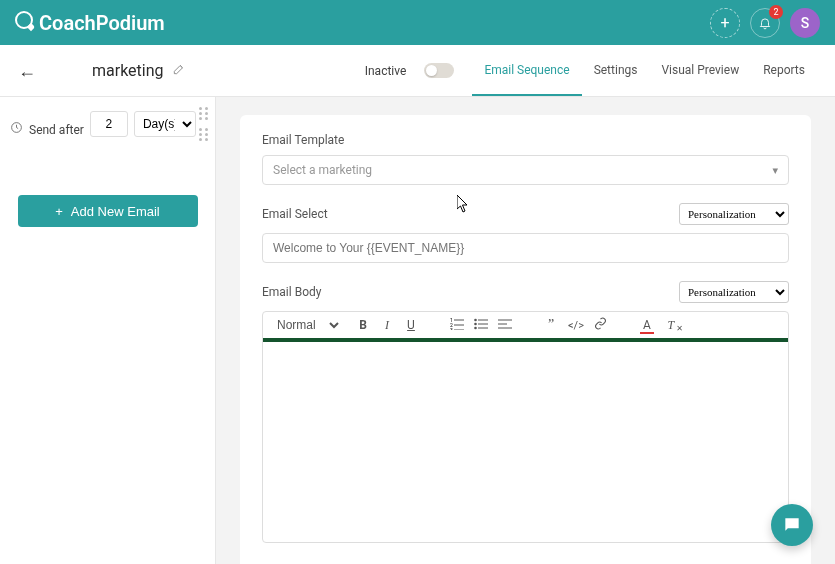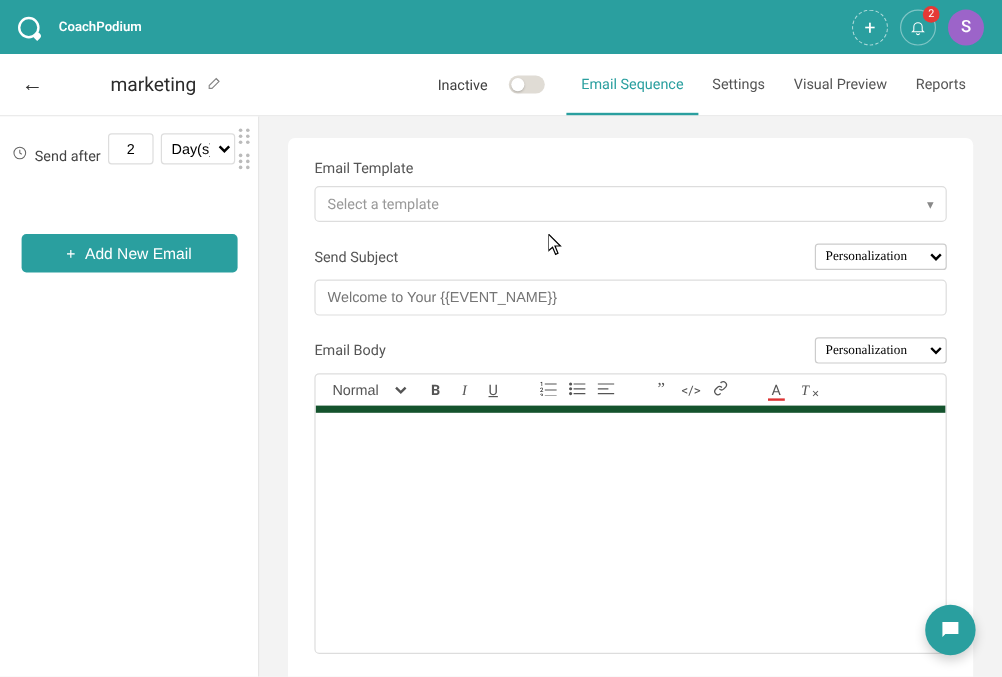--- a/index.html
+++ b/index.html
@@ -15,24 +15,24 @@
   .topbar {
     background: #2a9f9f;
     height: 45px;
     display: flex;
     align-items: center;
     padding: 0 15px;
     color: #fff;
   }
   .logo {
     display: flex;
-    align-items: center;
-    gap: 16px;
+    align-items: flex-start;
+    gap: 6px;
     font-weight: 600;
-    font-size: 11px;
+    font-size: 20px;
   }
   .logo-icon {
     width: 18px; height: 18px;
     border: 2.5px solid #fff;
     border-radius: 50%;
     position: relative;
   }
   .logo-icon::after {
     content: '';
     position: absolute;
@@ -275,21 +275,21 @@
   .editor-wrap {
     border: 1px solid #ddd;
     border-radius: 4px;
     overflow: hidden;
   }
   .editor-toolbar {
     display: flex;
     align-items: center;
     gap: 14px;
     padding: 5px 10px;
-    border-bottom: 6px solid #14532d;
+    border-bottom: 4px solid #14532d;
     font-size: 12px;
     color: #555;
   }
   .tb-select {
     border: none;
     font-size: 12px;
     color: #555;
     background: transparent;
     padding-right: 10px;
   }
@@ -425,28 +425,28 @@
       <span>Add New Email</span>
     </button>
   </div>
 
   <div class="main">
     <div class="card">
 
       <div class="section">
         <span class="field-label">Email Template</span>
         <div class="select-box">
-          <span>Select a template</span>
+          <span>Select a marketing</span>
           <span class="chev">▾</span>
         </div>
       </div>
 
       <div class="section">
         <div class="field-row">
-          <span class="field-label" style="margin-bottom:0">Send Subject</span>
+          <span class="field-label" style="margin-bottom:0">Email Select</span>
           <select class="pers-select">
             <option>Personalization</option>
           </select>
         </div>
         <div class="text-input">
           <input placeholder="Welcome to Your {{EVENT_NAME}}" style="">
         </div>
       </div>
 
       <div class="section">

